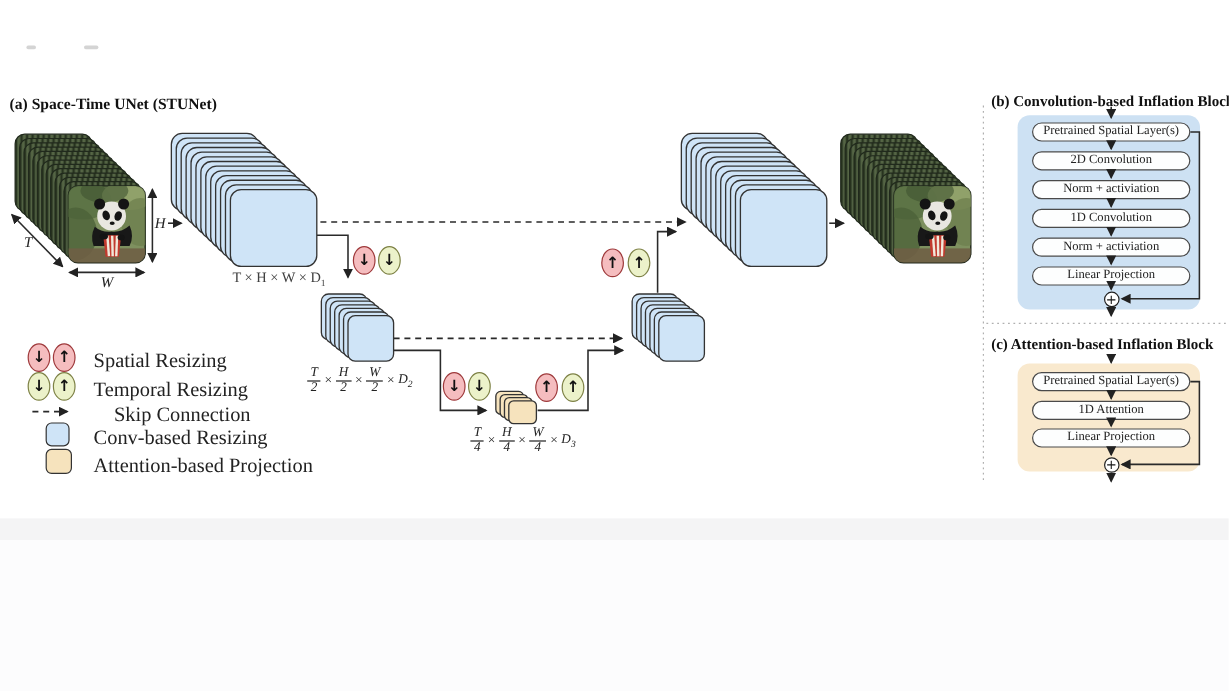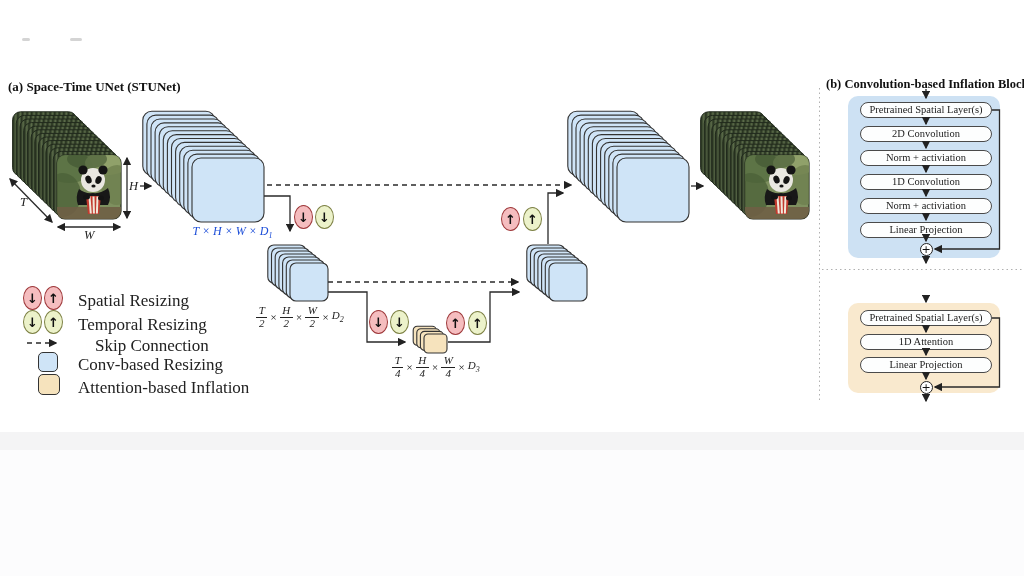--- a/index.html
+++ b/index.html
@@ -2,21 +2,21 @@
 <html><head>
 <meta charset="utf-8">
 <style>
   html,body{margin:0;padding:0;background:#fff;}
   #root{position:relative;width:1024px;height:576px;background:#ffffff;overflow:hidden;
         font-family:"Liberation Serif", serif;color:#1a1a1a;padding-left:11px;}
   .abs{position:absolute;}
   .panel-title{font-weight:bold;font-size:12.5px;white-space:nowrap;color:#111;}
   .main-title{font-weight:bold;font-size:13px;white-space:nowrap;color:#111;}
   .axis-label{font-style:italic;font-size:12.5px;color:#222;}
-  .dim-label{font-style:italic;font-size:12px;color:#1d4ed8;text-align:center;}
+  .dim-label{font-size:12px;color:#404040;text-align:center;}
   .dim-flex{display:flex;align-items:center;justify-content:center;gap:2px;
             font-style:italic;font-size:11px;color:#222;}
   .frac{display:inline-flex;flex-direction:column;align-items:center;line-height:1.05;}
   .frac .fn{border-bottom:1px solid #222;padding:0 2.5px;}
   .frac .fd{padding:0 2px;}
   sub.ssub{font-size:8px;line-height:1;}
   .mult{padding:0 0.5px;}
   
   .rs-circle{position:absolute;width:19px;height:24px;border-radius:50%;
              display:flex;align-items:center;justify-content:center;
@@ -53,20 +53,21 @@
 </head>
 <body>
 
 <div id="root">
 
   <div class="smudge" style="left:22px;top:38px;width:8px;height:3px;"></div>
   <div class="smudge" style="left:70px;top:38px;width:12px;height:3px;"></div>
 
   <div class="abs main-title" style="left:8px;top:79px;">(a) Space-Time UNet (STUNet)</div>
   <div class="abs panel-title" style="left:826px;top:77px;">(b) Convolution-based Inflation Block</div>
+  <div class="abs panel-title" style="left:826px;top:280px;">(c) Attention-based Inflation Block</div>
 
   <div class="abs axis-label" style="left:20px;top:195px;">T</div>
   <div class="abs axis-label" style="left:84px;top:228px;">W</div>
   <div class="abs axis-label" style="left:129px;top:179px;">H</div>
 
   <div class="abs dim-label" style="left:170px;top:224px;width:125px;">
     <span>T × H × W × D</span><sub class="ssub">1</sub>
   </div>
 
   <div class="abs dim-flex" style="left:250px;top:302px;width:100px;height:30px;">
@@ -143,21 +144,21 @@
     </div>
   <div class="rs-circle rs-green" style="left:44px;top:310px;">
       <span>↑</span>
     </div>
   <div class="legend-square" style="left:38px;top:352px;width:20px;height:20px;background:#cfe4f7;"></div>
   <div class="legend-square" style="left:38px;top:374px;width:22px;height:21px;background:#f6e3bd;"></div>
   <div class="abs legend-item" style="left:78px;top:291px;">Spatial Resizing</div>
   <div class="abs legend-item" style="left:78px;top:315px;">Temporal Resizing</div>
   <div class="abs legend-item" style="left:95px;top:336px;">Skip Connection</div>
   <div class="abs legend-item" style="left:78px;top:355px;">Conv-based Resizing</div>
-  <div class="abs legend-item" style="left:78px;top:378px;">Attention-based Inflation</div>
+  <div class="abs legend-item" style="left:78px;top:378px;">Attention-based Projection</div>
 
   <div class="inflation-container container-blue" style="left:848px;top:96px;width:152px;height:162px;"></div>
   <div class="pill" style="top:102px;">Pretrained Spatial Layer(s)</div>
   <div class="pill" style="top:126px;">2D Convolution</div>
   <div class="pill" style="top:150px;">Norm + activiation</div>
   <div class="pill" style="top:174px;">1D Convolution</div>
   <div class="pill" style="top:198px;">Norm + activiation</div>
   <div class="pill" style="top:222px;">Linear Projection</div>
   <div class="oplus" style="left:919.5px;top:242.5px;">+</div>
 

